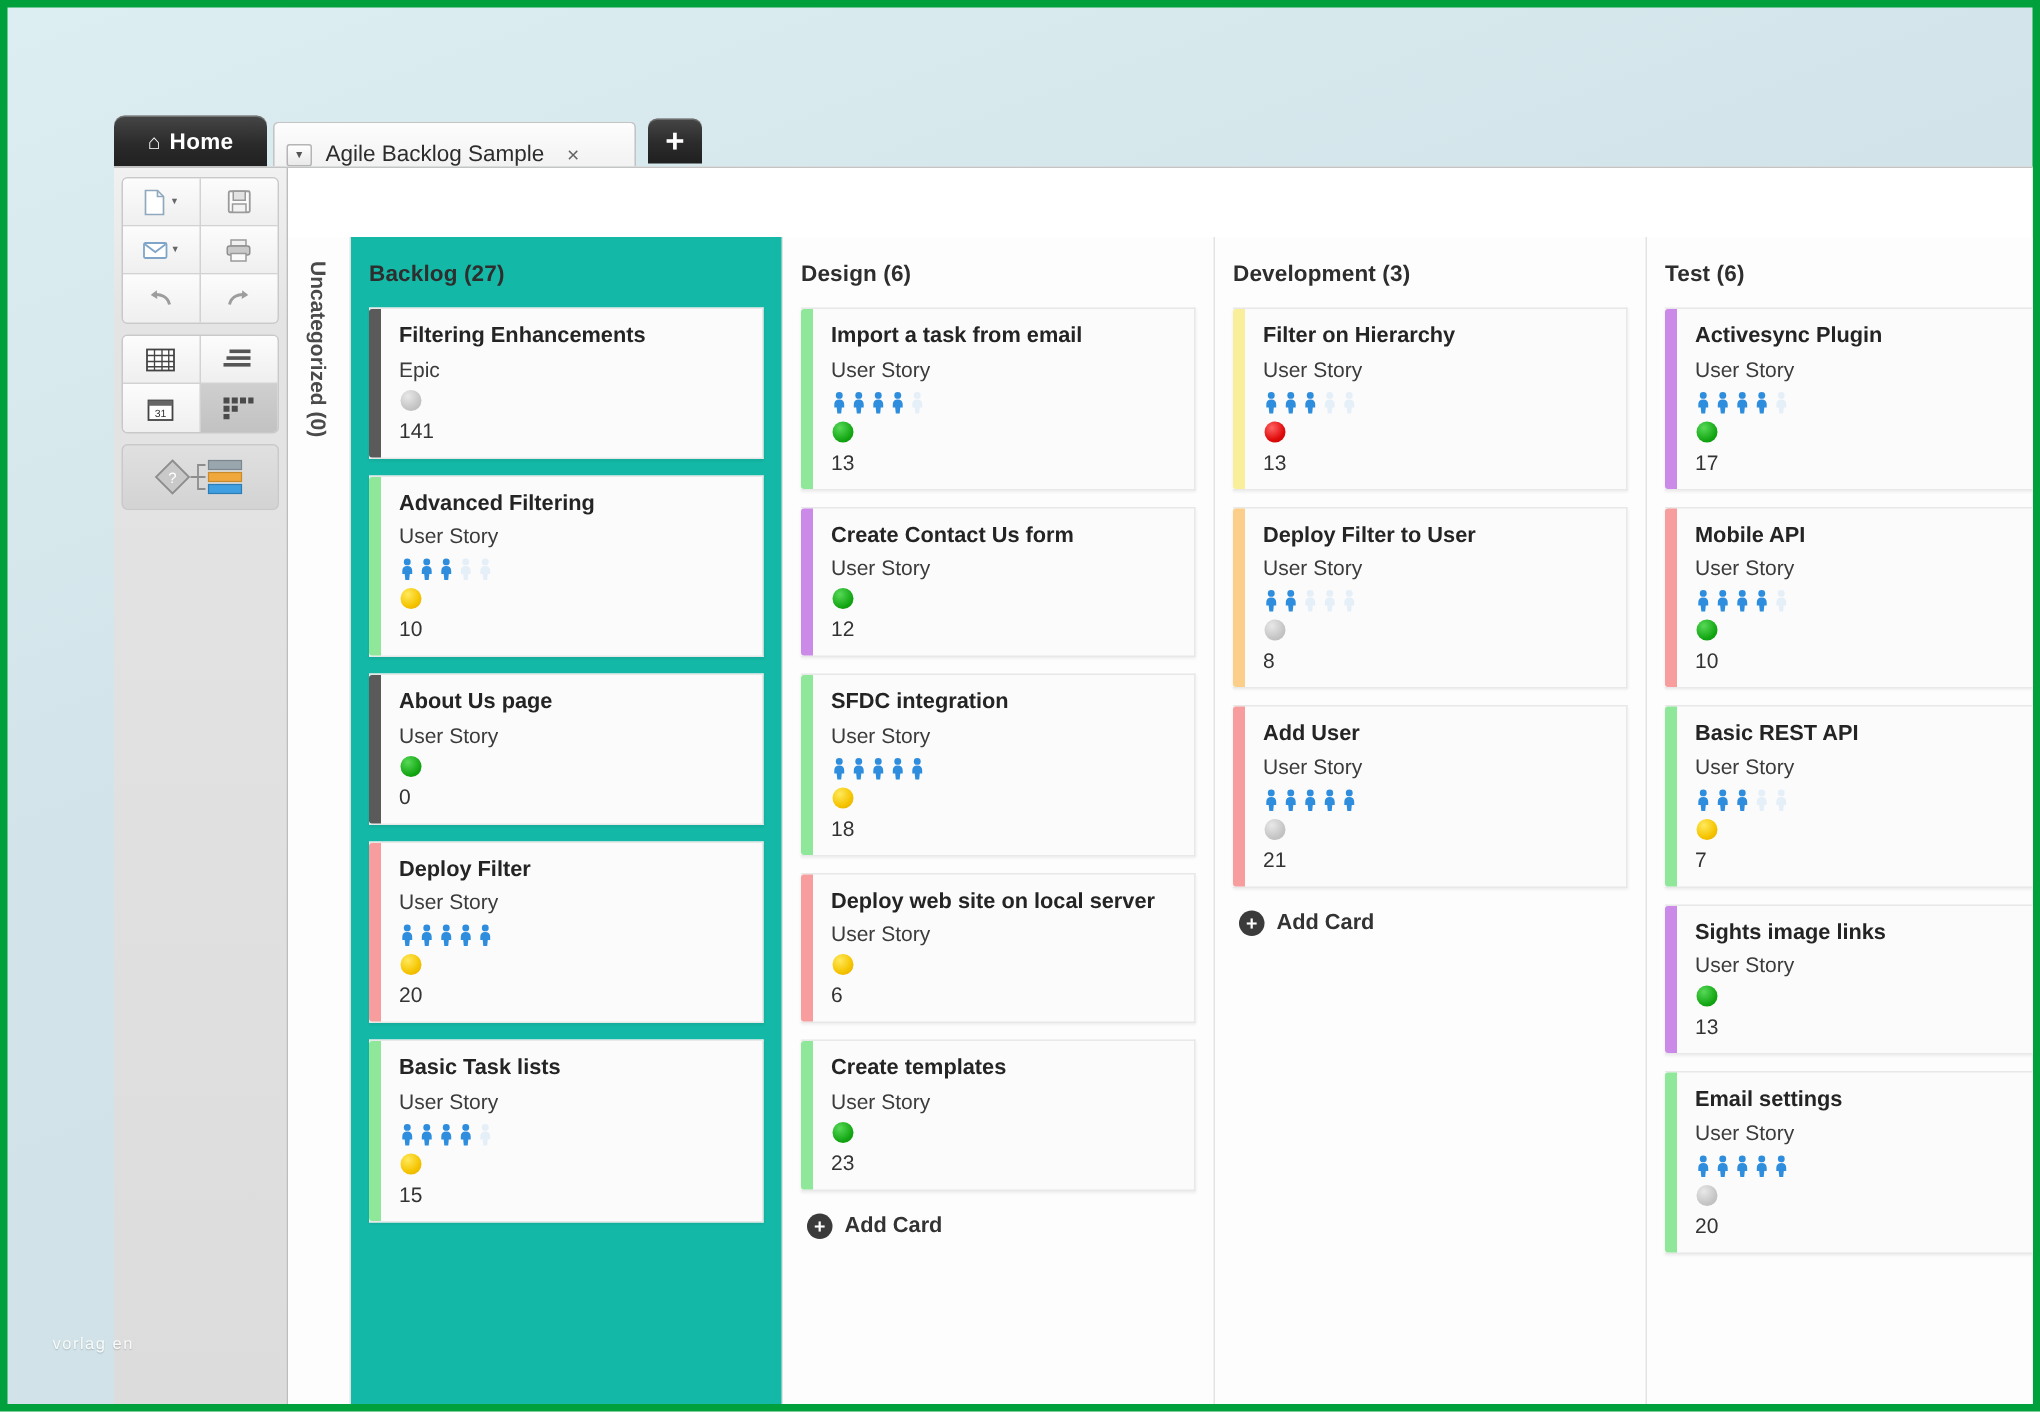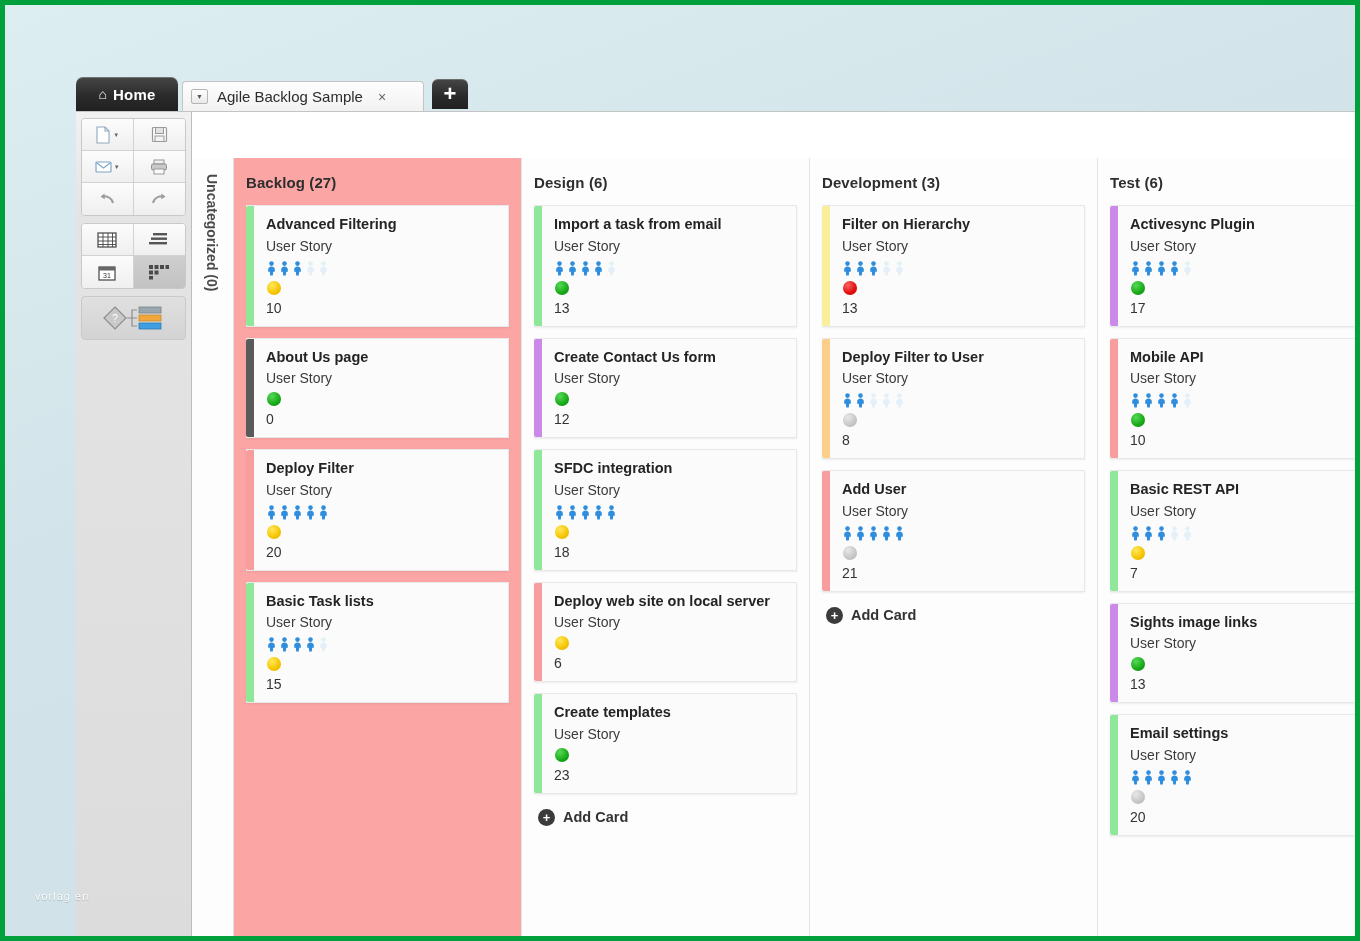--- a/index.html
+++ b/index.html
@@ -59,21 +59,21 @@
   }
   .home-ico { font-size: 14px; line-height: 1; }
 
   .tab-doc {
     position: absolute; left: 106px; top: 6px;
     height: 30px; min-width: 242px;
     background: linear-gradient(180deg,#fdfdfd 0%,#f2f2f2 100%);
     border: 1px solid #c4c4c4;
     border-bottom: none;
     border-radius: 4px 4px 0 0;
-    display: flex; align-items: center;
+    display: flex; align-items: flex-end;
     padding: 0 10px 0 8px;
     gap: 9px;
     cursor: pointer;
   }
   .tab-caret {
     width: 17px; height: 15px;
     border: 1px solid #b5b5b5;
     border-radius: 2px;
     background: linear-gradient(180deg,#fff 0%,#e9e9e9 100%);
     display: flex; align-items: center; justify-content: center;
@@ -201,21 +201,21 @@
   }
   .col {
     width: 288px;
     flex: 0 0 288px;
     border-right: 1px solid #e3e3e3;
     padding: 16px 12px 0 12px;
     background: #fdfdfd;
     overflow: hidden;
     position: relative;
   }
-  .col:first-child { background: #fca5a5; }
+  .col:first-child { background: #14b8a6; }
   .col-title {
     font-size: 15px; font-weight: bold; color: #2e2e2e;
     margin-bottom: 14px;
     letter-spacing: .1px;
   }
 
   
   .card {
     display: flex;
     background: #fbfbfb;
@@ -424,20 +424,29 @@
 
 
         <div id="lane-label">
           <span>Uncategorized (0)</span>
         </div>
 
         <div id="columns">
             <div class="col">
               <div class="col-title">Backlog (27)</div>
               <div class="card">
+                <div class="card-stripe" style="background:#5a5a5a"></div>
+                <div class="card-body">
+                  <div class="card-title">Filtering Enhancements</div>
+                  <div class="card-type">Epic</div>
+                  <div class="dot gray"></div>
+                  <div class="card-num">141</div>
+                </div>
+              </div>
+              <div class="card">
                 <div class="card-stripe" style="background:#8fe89a"></div>
                 <div class="card-body">
                   <div class="card-title">Advanced Filtering</div>
                   <div class="card-type">User Story</div>
                   <div class="people">
                     <svg class="person" viewBox="0 0 11 15">
                       <circle cx="5.5" cy="2.6" r="2.3" fill="#2e8ddd"></circle>
                       <path d="M5.5 5.4c-2.1 0-3.3 1.3-3.3 3.1v2.2h1.6l.4 3.9h2.6l.4-3.9h1.6V8.5c0-1.8-1.2-3.1-3.3-3.1z" fill="#2e8ddd"></path>
                     </svg>
                     <svg class="person" viewBox="0 0 11 15">

